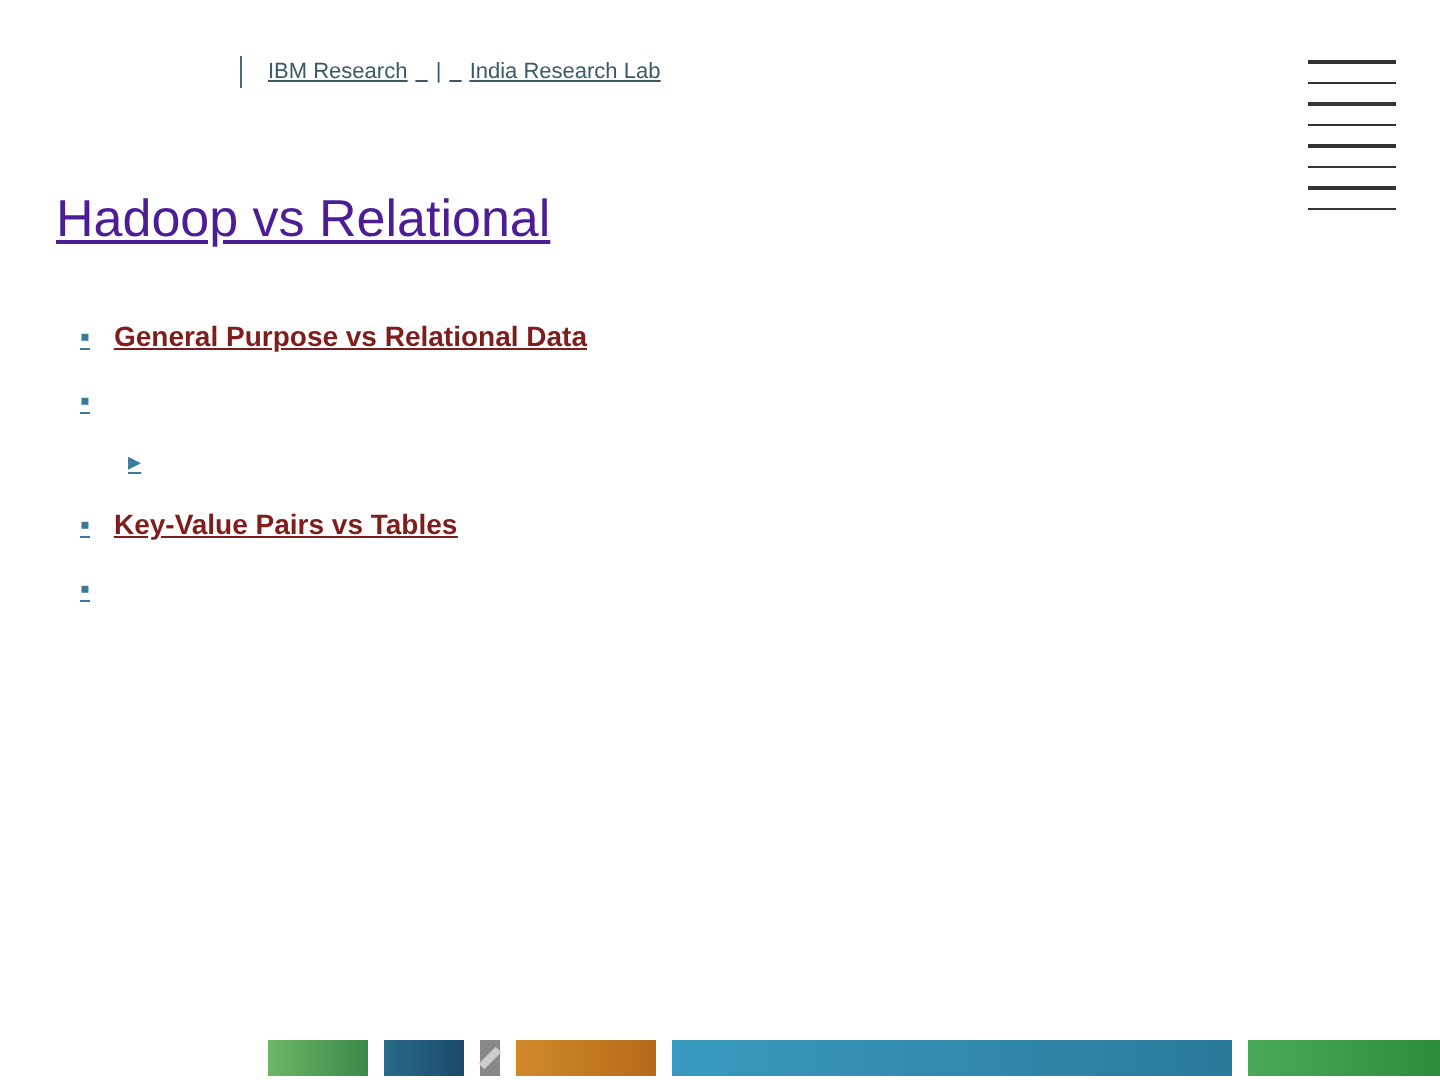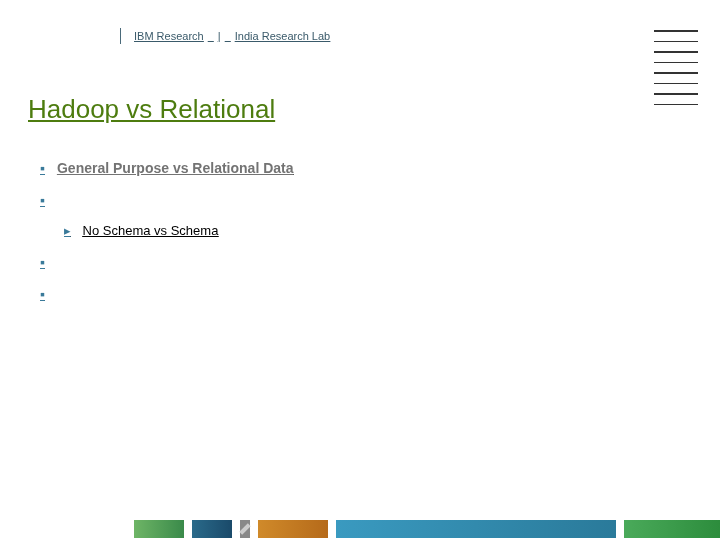--- a/index.html
+++ b/index.html
@@ -43,42 +43,42 @@
     width: 44px;
     height: 1.5px;
     background: #333;
   }
   .title {
     position: absolute;
     left: 16px;
     top: 82px;
     font-size: 26px;
     font-weight: 400;
-    color: #4d7c0f;
+    color: #4c1d95;
   }
   .content {
     position: absolute;
     left: 20px;
     top: 138px;
   }
   .bullet-item {
     display: flex;
     align-items: flex-start;
     margin-bottom: 2px;
   }
   .bullet {
     color: #3a7a9a;
     font-size: 14px;
     margin-right: 8px;
     line-height: 20px;
   }
   .bullet-text {
     font-size: 14px;
     font-weight: bold;
-    color: #737373;
+    color: #7f1d1d;
     line-height: 20px;
   }
   .sub-item {
     display: flex;
     align-items: flex-start;
     margin-left: 28px;
     margin-top: 4px;
     margin-bottom: 4px;
   }
   .sub-bullet {
@@ -137,24 +137,24 @@
 <div class="content">
   <div class="bullet-item">
     <span class="bullet">▪</span>
     <span class="bullet-text">General Purpose vs Relational Data</span>
   </div>
   <div class="bullet-item">
     <span class="bullet">▪</span>
   </div>
   <div class="sub-item">
     <span class="sub-bullet">▸</span>
-    <span class="sub-text">No Schema vs Schema</span>
   </div>
   <div class="bullet-item">
     <span class="bullet">▪</span>
+    <span class="bullet-text">Key-Value Pairs vs Tables</span>
   </div>
   <div class="bullet-item">
     <span class="bullet">▪</span>
   </div>
 </div>
 
 <div class="footer">
   <div class="footer-seg seg1"></div>
   <div class="footer-seg seg2"></div>
   <div class="footer-seg seg3"></div>

